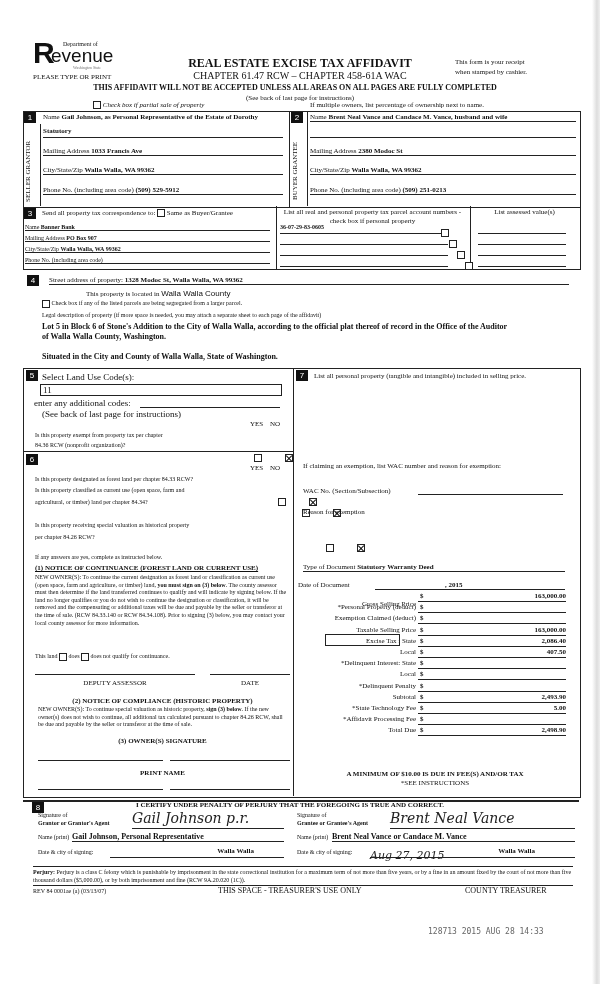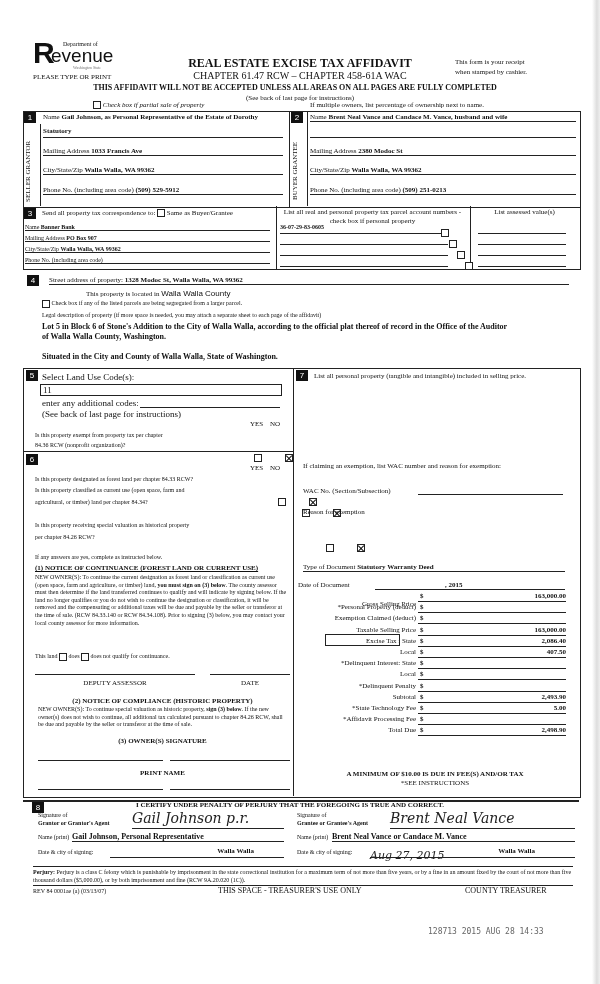--- a/index.html
+++ b/index.html
@@ -141,21 +141,21 @@
 <div class="abs b t8" style="left:42px;top:352px;">Situated in the City and County of Walla Walla, State of Washington.</div>
 
 
 <div class="abs" style="left:23px;top:368px;width:556px;height:428px;border:1px solid #222;"></div>
 <div class="abs" style="left:293px;top:368px;width:1px;height:428px;background:#222;"></div>
 <div class="abs" style="left:23px;top:451px;width:270px;height:1px;background:#222;"></div>
 
 <div class="abs num" style="left:26px;top:370px;">5</div>
 <div class="abs t9" style="left:42px;top:372px;">Select Land Use Code(s):</div>
 <div class="abs t9 box" style="left:40px;top:384px;width:238px;height:10px;padding-left:2px;line-height:10px;border-width:1.5px;">11</div>
-<div class="abs t9" style="left:42px;top:398px;">enter any additional codes:</div>
+<div class="abs t9" style="left:34px;top:398px;">enter any additional codes:</div>
 <div class="abs line" style="left:140px;top:407px;width:140px;"></div>
 <div class="abs t9" style="left:42px;top:409px;">(See back of last page for instructions)</div>
 <div class="abs t7" style="left:250px;top:420px;">YES</div>
 <div class="abs t7" style="left:270px;top:420px;">NO</div>
 <div class="abs t6" style="left:35px;top:432px;">Is this property exempt from property tax per chapter</div>
 <div class="abs t6" style="left:35px;top:442px;">84.36 RCW (nonprofit organization)?</div>
 <span class="abs cb" style="left:254px;top:430px;"></span>
 <span class="abs cb x" style="left:273px;top:430px;"></span>
 
 <div class="abs num" style="left:26px;top:454px;">6</div>

